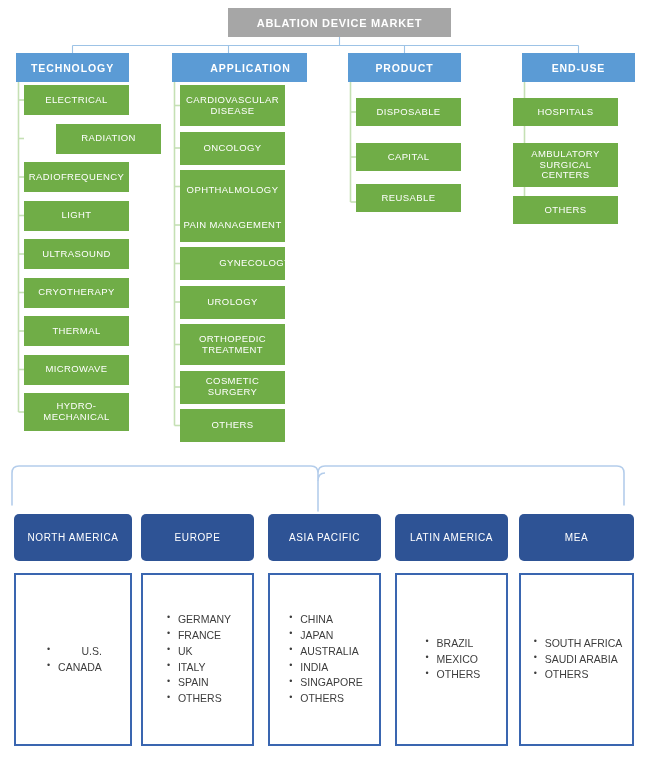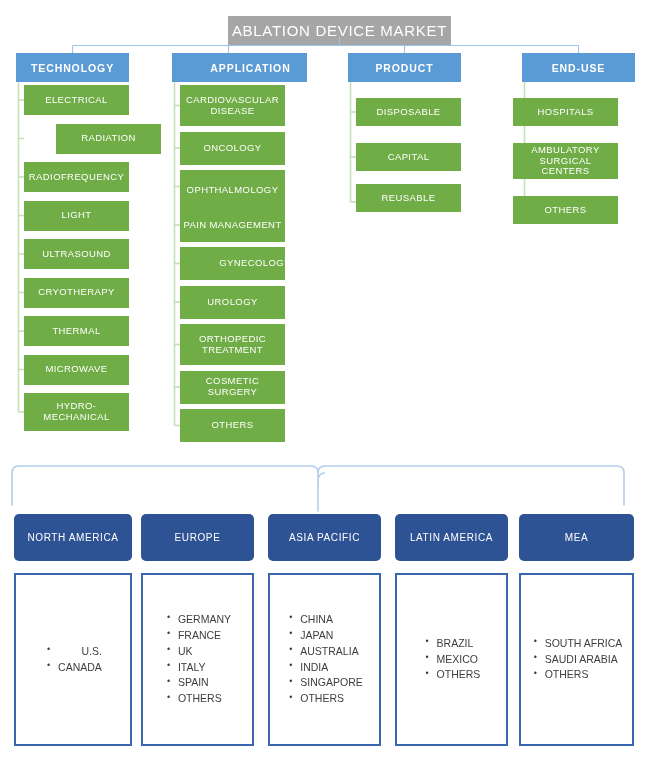--- a/index.html
+++ b/index.html
@@ -15,27 +15,27 @@
     width: 647px;
     height: 759px;
     background: #ffffff;
     overflow: hidden;
   }
 
   
   .root-title {
     position: absolute;
     left: 228px;
-    top: 16px;
+    top: 8px;
     width: 223px;
     height: 29px;
     background: #a6a6a6;
     color: #ffffff;
-    font-size: 15px;
-    font-weight: normal;
+    font-size: 11px;
+    font-weight: bold;
     letter-spacing: 0.7px;
     display: flex;
     align-items: center;
     justify-content: center;
     text-align: center;
   }
 
   
   .conn-svg {
     position: absolute;
@@ -202,21 +202,21 @@
       <div class="leaf" style="left: 180px; top: 208.5px; width: 105px; height: 33px;">PAIN MANAGEMENT</div>
       <div class="leaf" style="left: 180px; top: 247px; width: 105px; height: 33px; padding-left: 48px;">GYNECOLOGY</div>
       <div class="leaf" style="left: 180px; top: 285.5px; width: 105px; height: 33px;">UROLOGY</div>
       <div class="leaf" style="left: 180px; top: 324px; width: 105px; height: 41px;">ORTHOPEDIC<br>TREATMENT</div>
       <div class="leaf" style="left: 180px; top: 370.5px; width: 105px; height: 33px;">COSMETIC SURGERY</div>
       <div class="leaf" style="left: 180px; top: 409px; width: 105px; height: 33px;">OTHERS</div>
       <div class="leaf" style="left: 356px; top: 98px; width: 105px; height: 28px;">DISPOSABLE</div>
       <div class="leaf" style="left: 356px; top: 143px; width: 105px; height: 28px;">CAPITAL</div>
       <div class="leaf" style="left: 356px; top: 184px; width: 105px; height: 28px;">REUSABLE</div>
       <div class="leaf" style="left: 513px; top: 98px; width: 105px; height: 28px;">HOSPITALS</div>
-      <div class="leaf" style="left: 513px; top: 143px; width: 105px; height: 36px;">AMBULATORY<br>SURGICAL CENTERS</div>
+      <div class="leaf" style="left: 513px; top: 143px; width: 105px; height: 44px;">AMBULATORY<br>SURGICAL CENTERS</div>
       <div class="leaf" style="left: 513px; top: 196px; width: 105px; height: 28px;">OTHERS</div>
     </div>
 
   <div id="region-layer">
       <div class="region-header" style="left: 14px; top: 514px; width: 118px;">NORTH AMERICA</div>
       <div class="region-box" style="left: 14px; top: 573px; width: 118px; height: 173px; text-align: right;">
         <ul>
           <li>U.S.</li>
           <li>CANADA</li>
         </ul>

